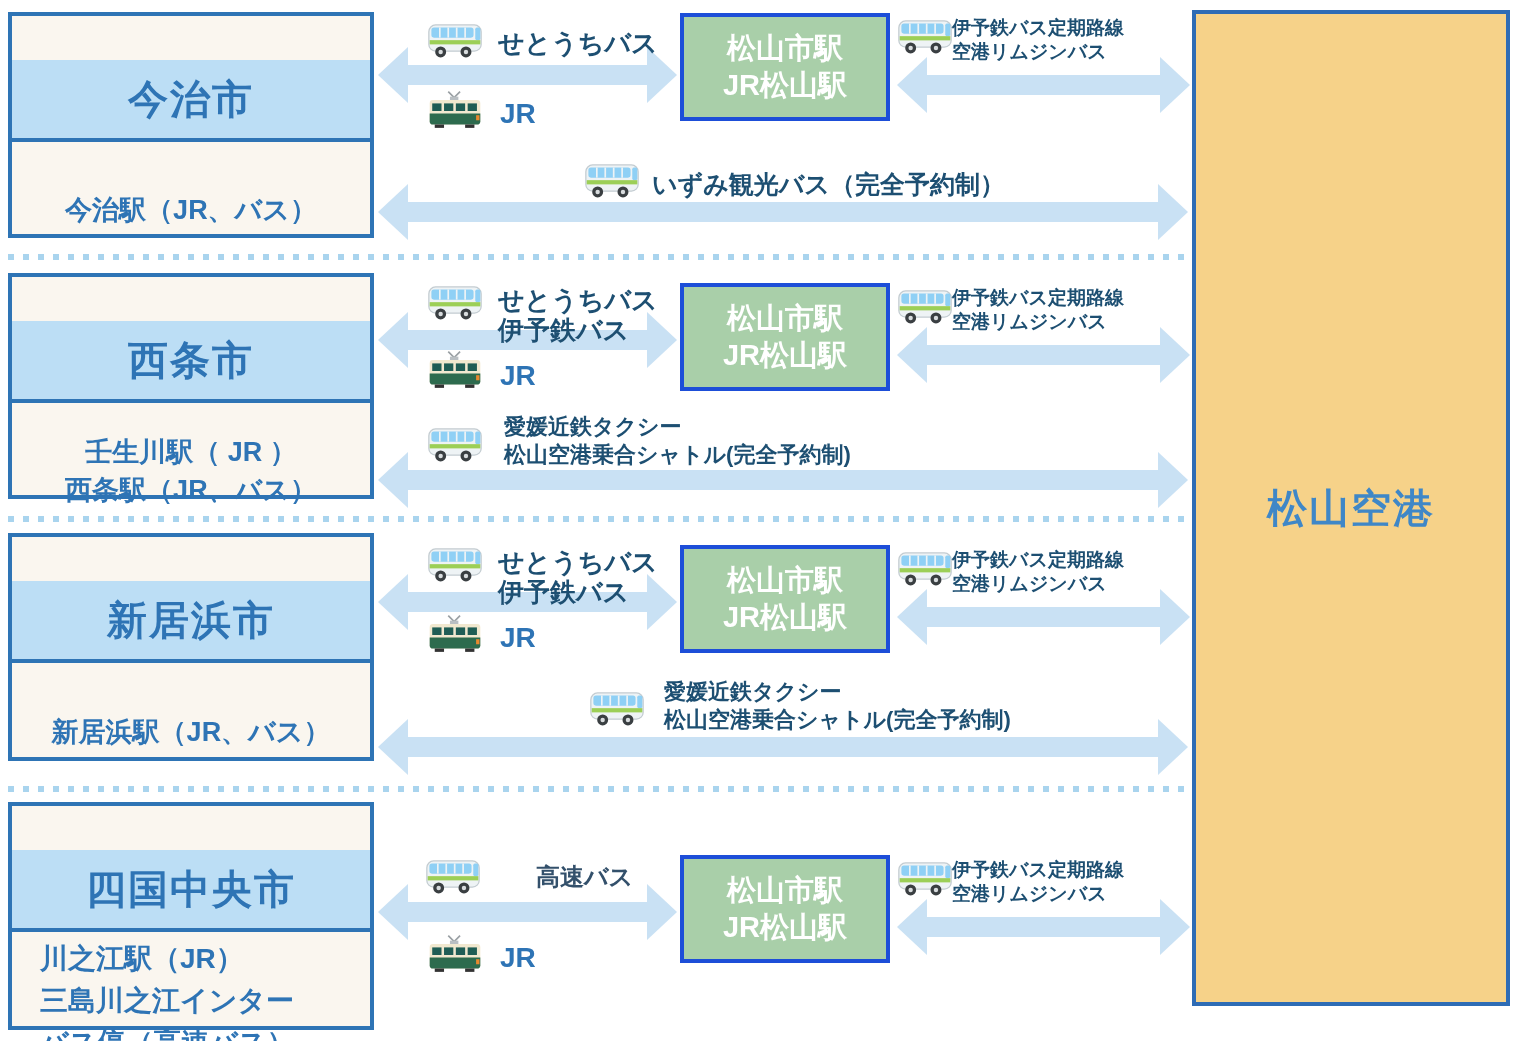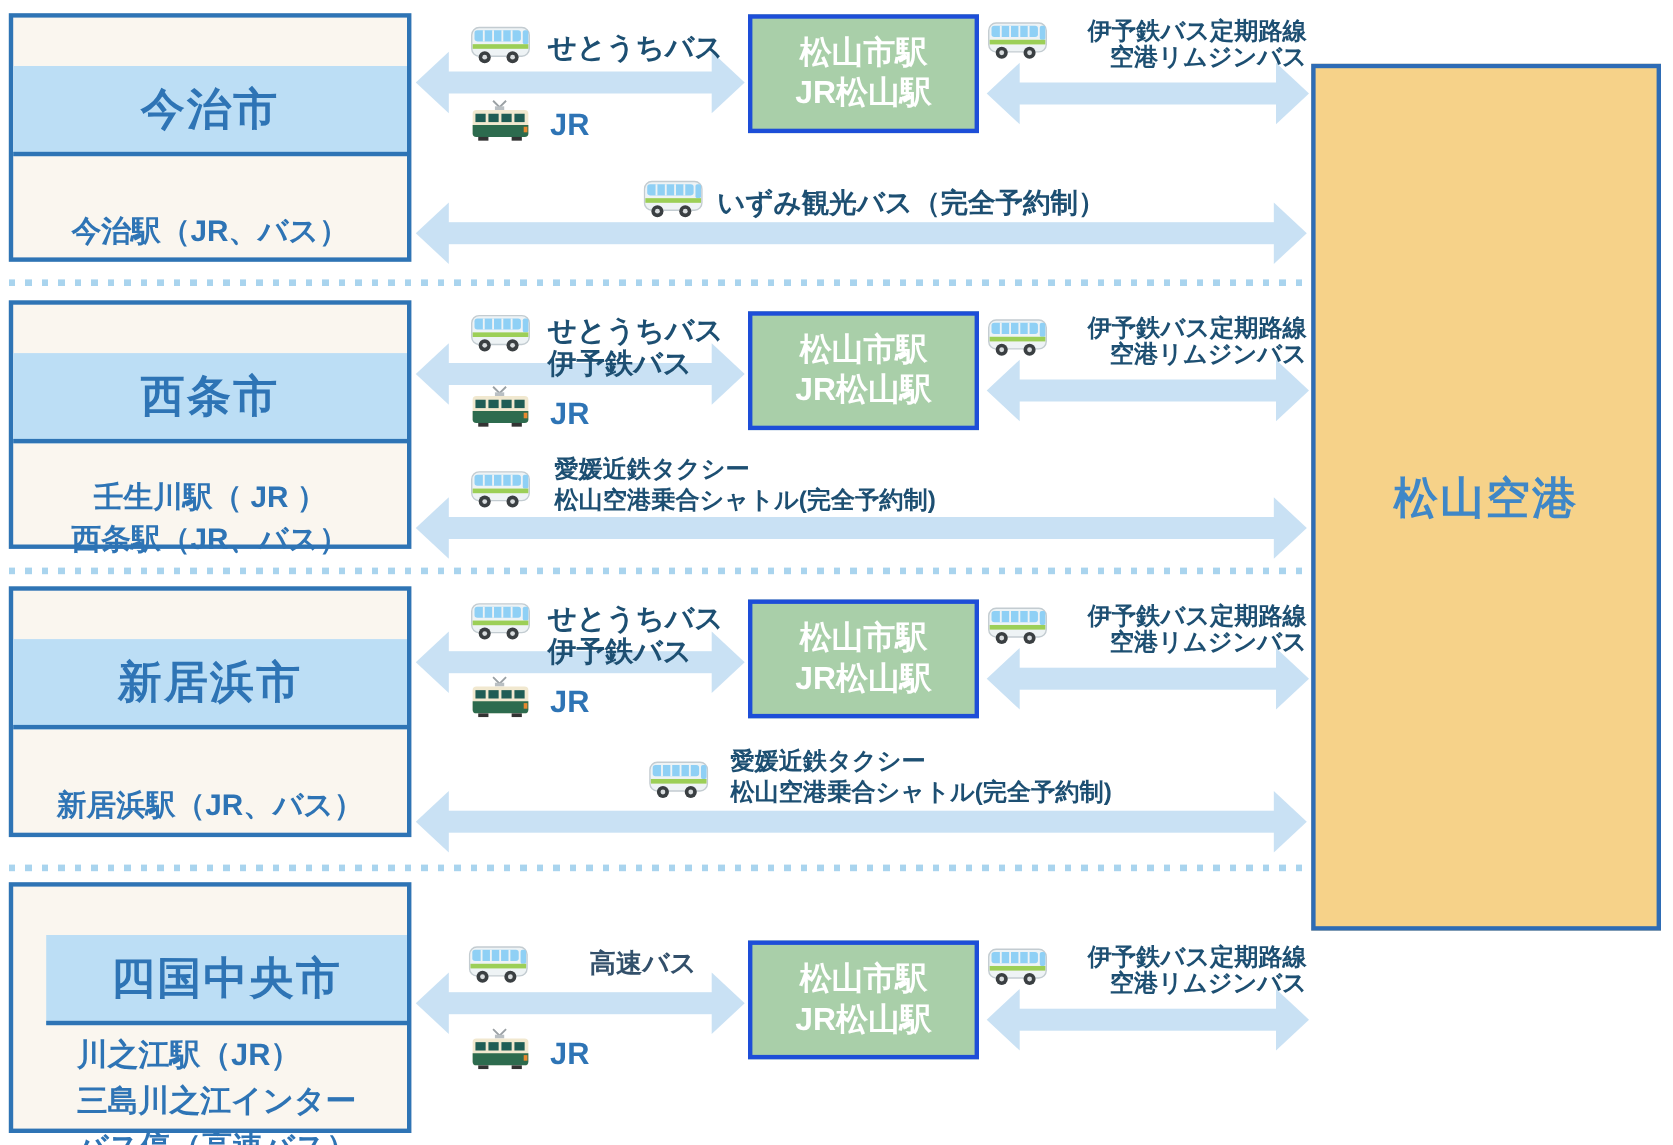--- a/index.html
+++ b/index.html
@@ -13,35 +13,35 @@
              font-size:40px;font-weight:bold;color:#2e74b5;letter-spacing:2px;margin-top:44px;}
   .city-body{display:flex;flex-direction:column;align-items:center;justify-content:center;height:calc(100% - 82px);}
   .station-line{font-size:27px;font-weight:bold;color:#2e74b5;line-height:38px;white-space:nowrap;}
   .city-body.left{align-items:flex-start;padding-left:28px;box-sizing:border-box;}
   .city-body.left .station-line{font-size:28px;line-height:42px;}
   
   .hub{position:absolute;left:680px;width:210px;height:108px;background:#a9cfa9;border:4px solid #1d4ed8;box-sizing:border-box;
        display:flex;flex-direction:column;align-items:center;justify-content:center;}
   .hub div{font-size:29px;font-weight:bold;color:#ffffff;line-height:37px;white-space:nowrap;}
   
-  .airport{position:absolute;left:1192px;top:10px;width:318px;height:788px;background:#f6d289;border:4px solid #2e6cb5;box-sizing:border-box;
-           display:flex;align-items:center;justify-content:center;margin-top:48px;}
+  .airport{position:absolute;left:1192px;top:10px;width:318px;height:996px;background:#f6d289;border:4px solid #2e6cb5;box-sizing:border-box;
+           display:flex;align-items:center;justify-content:center;}
   .airport div{font-size:40px;font-weight:bold;color:#3f87c7;letter-spacing:2px;}
   
   .arrow{position:absolute;height:56px;}
   .arrow .bar{position:absolute;left:26px;right:26px;top:18px;height:20px;background:#c9e1f4;}
   .arrow .hl{position:absolute;left:0;top:0;width:0;height:0;border-top:28px solid transparent;border-bottom:28px solid transparent;border-right:30px solid #c9e1f4;}
   .arrow .hr{position:absolute;right:0;top:0;width:0;height:0;border-top:28px solid transparent;border-bottom:28px solid transparent;border-left:30px solid #c9e1f4;}
   
   .lbl{position:absolute;font-weight:bold;color:#1d4f72;white-space:nowrap;z-index:3;}
   .big{font-size:26px;}
   .big2{font-size:25px;}
   .mid{font-size:22px;line-height:28px;}
   .jr{font-size:28px;color:#2e74b5;}
-  .right-lbl{font-size:22px;line-height:24px;text-align:right;}
+  .right-lbl{font-size:19px;line-height:24px;text-align:left;}
   .slate{font-size:24px;color:#33506b;line-height:30px;}
   
   .icon{position:absolute;width:54px;height:42px;z-index:3;}
   .icon svg{width:100%;height:100%;display:block;}
   
   .dots{position:absolute;left:8px;width:1180px;height:6px;
         background-image:repeating-linear-gradient(90deg,#a9d4ee 0 6px,transparent 6px 15px);}
 </style>
 </head>
 <body>
@@ -259,21 +259,21 @@
   <div class="lbl mid" style="left:664px;top:678px;">愛媛近鉄タクシー</div>
   <div class="lbl mid" style="left:664px;top:706px;">松山空港乗合シャトル(完全予約制)</div>
   <div class="arrow" style="left:378px;top:719px;width:810px;">
       <i class="hl"></i>
       <i class="bar"></i>
       <i class="hr"></i>
     </div>
 
   <div class="dots" style="top:786px;"></div>
 
-  <div class="city-card" style="top:802px;height:228px;padding-left:30px;">
+  <div class="city-card" style="top:802px;height:228px;">
     <div class="city-head">四国中央市</div>
     <div class="city-body left">
       <div class="station-line">川之江駅（JR）</div>
       <div class="station-line">三島川之江インター</div>
       <div class="station-line">バス停（高速バス）</div>
     </div>
   </div>
 
   <div class="lbl slate" style="left:492px;top:862px;margin-left:44px;">高速バス</div>
   <span class="icon" style="left:426px;top:856px;">

